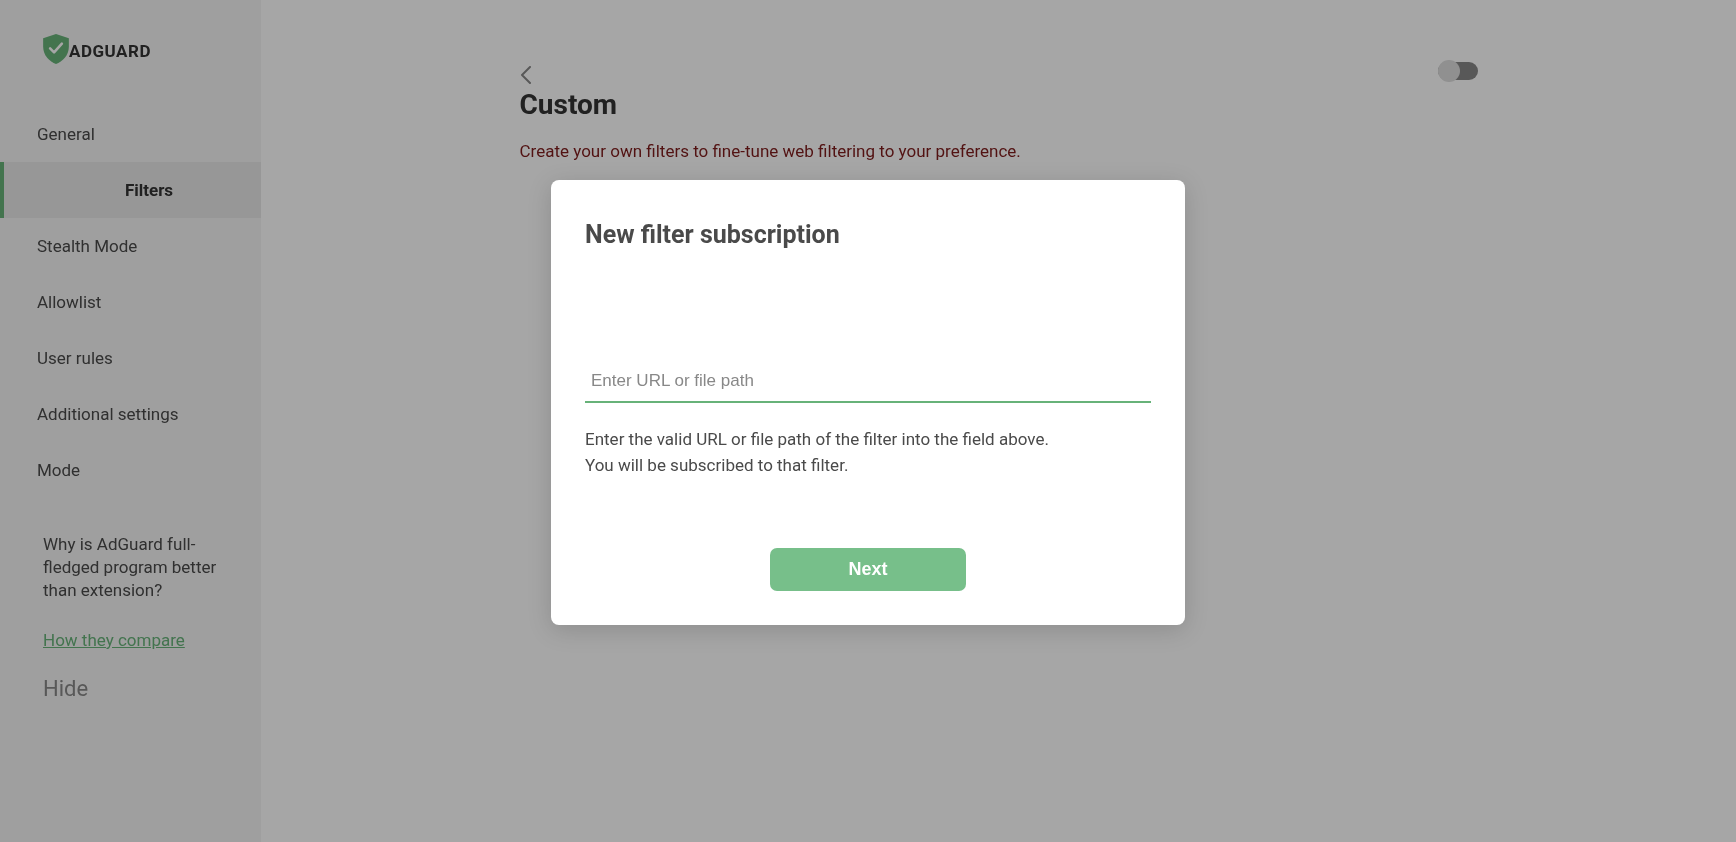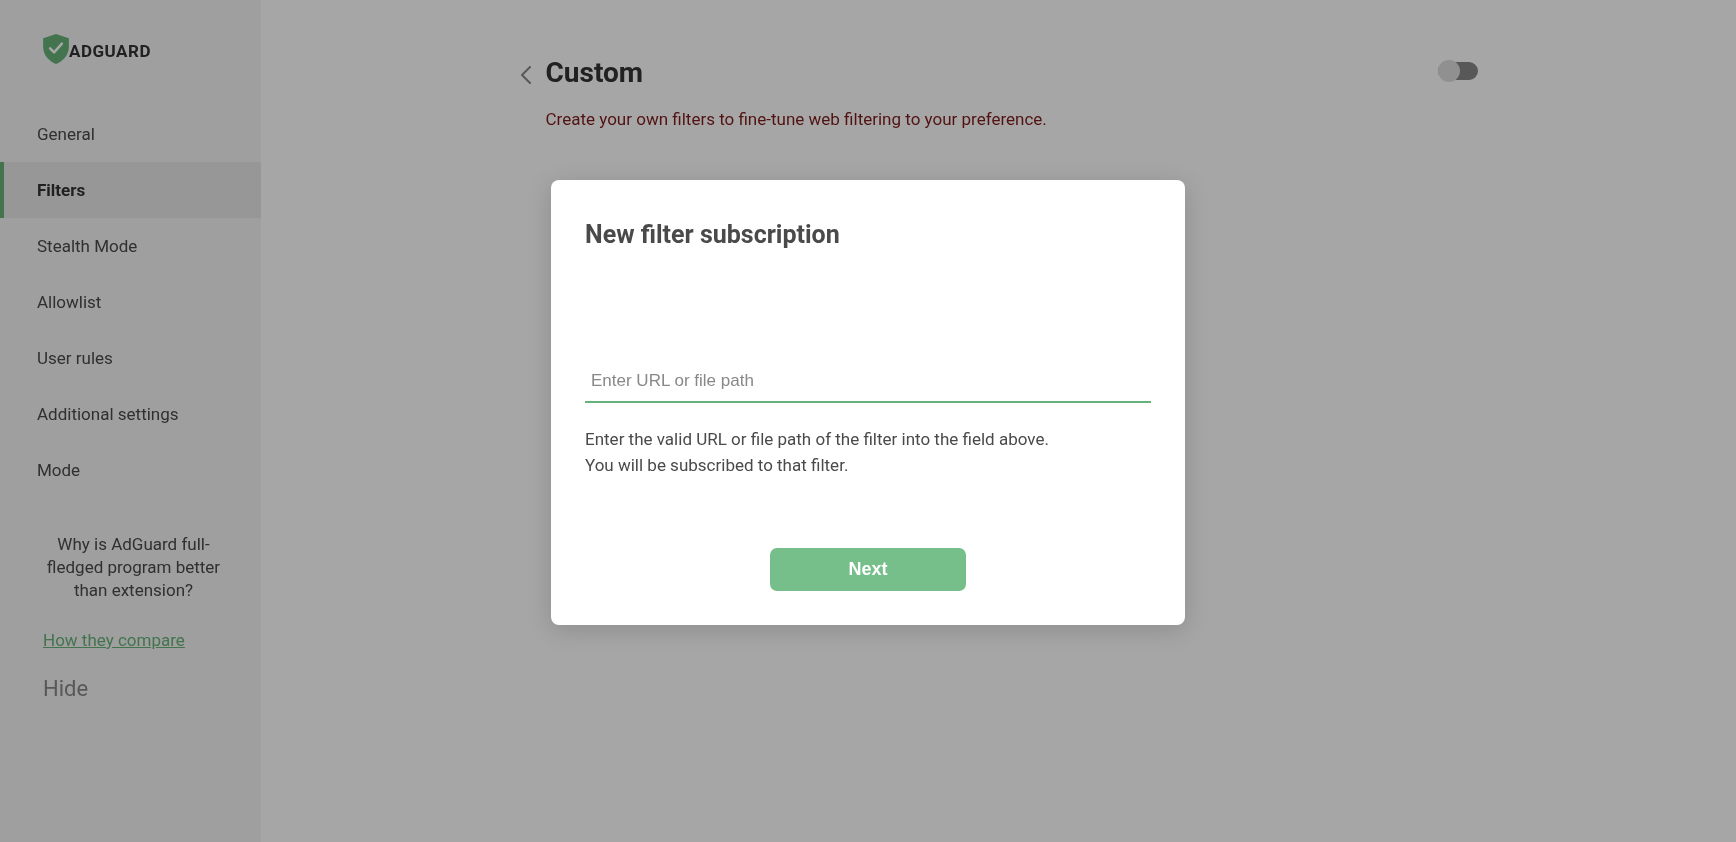--- a/index.html
+++ b/index.html
@@ -46,30 +46,30 @@
       font-size: 17px;
       color: #4a4a4a;
       cursor: pointer;
     }
     .nav-item.active {
       background: #e8e8e8;
       border-left: 4px solid #67b279;
       padding-left: 33px;
       font-weight: 700;
       color: #333;
+      text-align: center;
     }
     .promo-section {
       margin-top: 35px;
       padding: 0 37px 0 43px;
     }
     .promo-text {
       font-size: 17px;
       color: #4a4a4a;
       line-height: 1.35;
-      text-align: center;
     }
     .promo-link {
       display: inline-block;
       margin-top: 28px;
       color: #67b279;
       text-decoration: underline;
       font-size: 17px;
       cursor: pointer;
     }
     .hide-link {
@@ -91,20 +91,21 @@
       display: flex;
       align-items: flex-start;
       justify-content: space-between;
       padding: 56px 56px 0 56px;
       max-width: 1070px;
       margin: 0 auto;
     }
     .header-left {
       display: flex;
       align-items: flex-start;
+      flex-direction: column;
     }
     .back-chevron {
       margin-top: 10px;
       margin-right: 14px;
       cursor: pointer;
     }
     .header-title-group {
       display: flex;
       flex-direction: column;
     }

